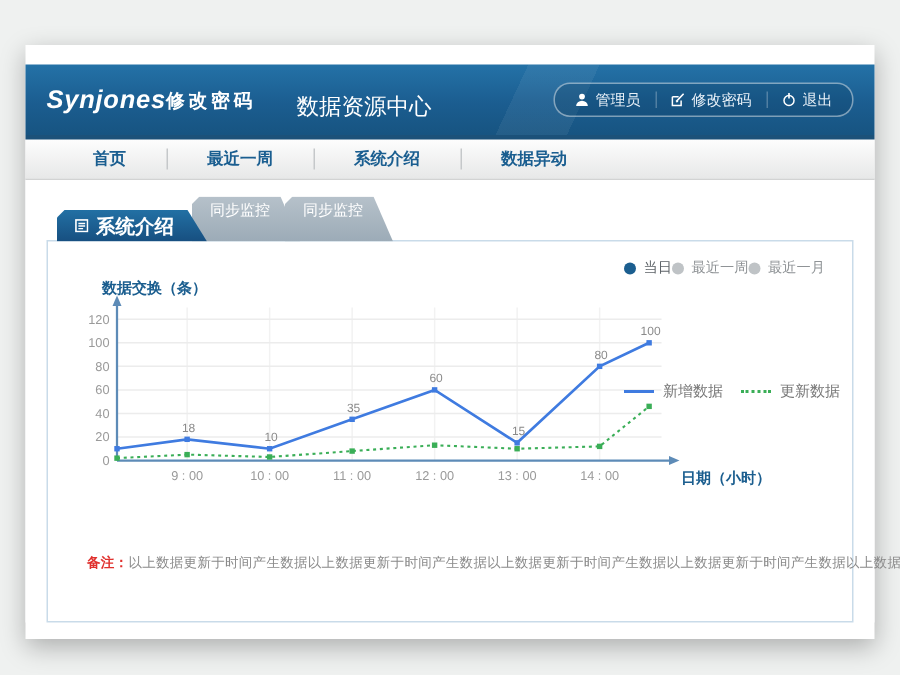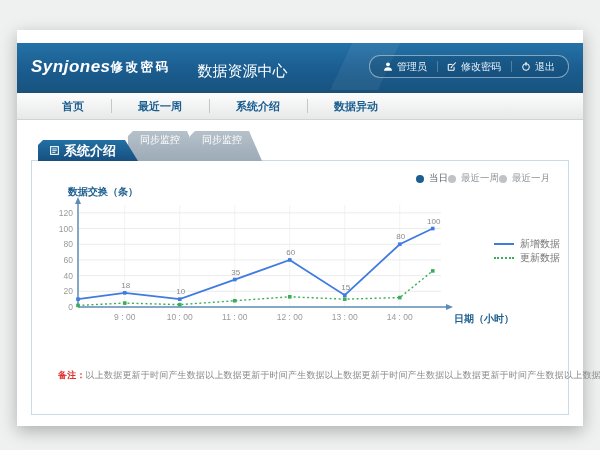--- a/index.html
+++ b/index.html
@@ -60,21 +60,21 @@
   }
   .tab svg{display:block}
   
   .panel{border:1px solid #c9dbe9;background:#fff;position:relative;height:253px;margin-top:-1px}
   .range{position:absolute;top:11px;right:18px;display:flex;align-items:center}
   .range .opt{display:flex;gap:5px;align-items:center;font-size:9.5px;color:#8f9396;cursor:pointer}
   .range .dot{width:8px;height:8px;border-radius:50%;background:#bfc3c6}
   .range .opt.selected .dot{background:#1b5e8f}
   .range .opt.selected{color:#5e6468}
   svg.chart{position:absolute;left:12px;top:24px}
-  .series-legend{position:absolute;right:8px;top:76px;display:flex;flex-direction:column;}
+  .series-legend{position:absolute;right:8px;top:93px;display:flex;gap:12px}
   .sl-item{display:flex;align-items:center;gap:6px;font-size:10px;color:#777}
   .sl-line{width:20px;height:0}
   .sl-line.solid{border-top:2px solid #3f7be0}
   .sl-line.dotted{border-top:2px dotted #3aae57}
   .note{position:absolute;left:26px;bottom:32px;font-size:9px;color:#8a8a8a;letter-spacing:.2px;white-space:nowrap}
   .note .label{color:#e0312e;font-weight:bold}
 </style>
 </head>
 <body>
 

